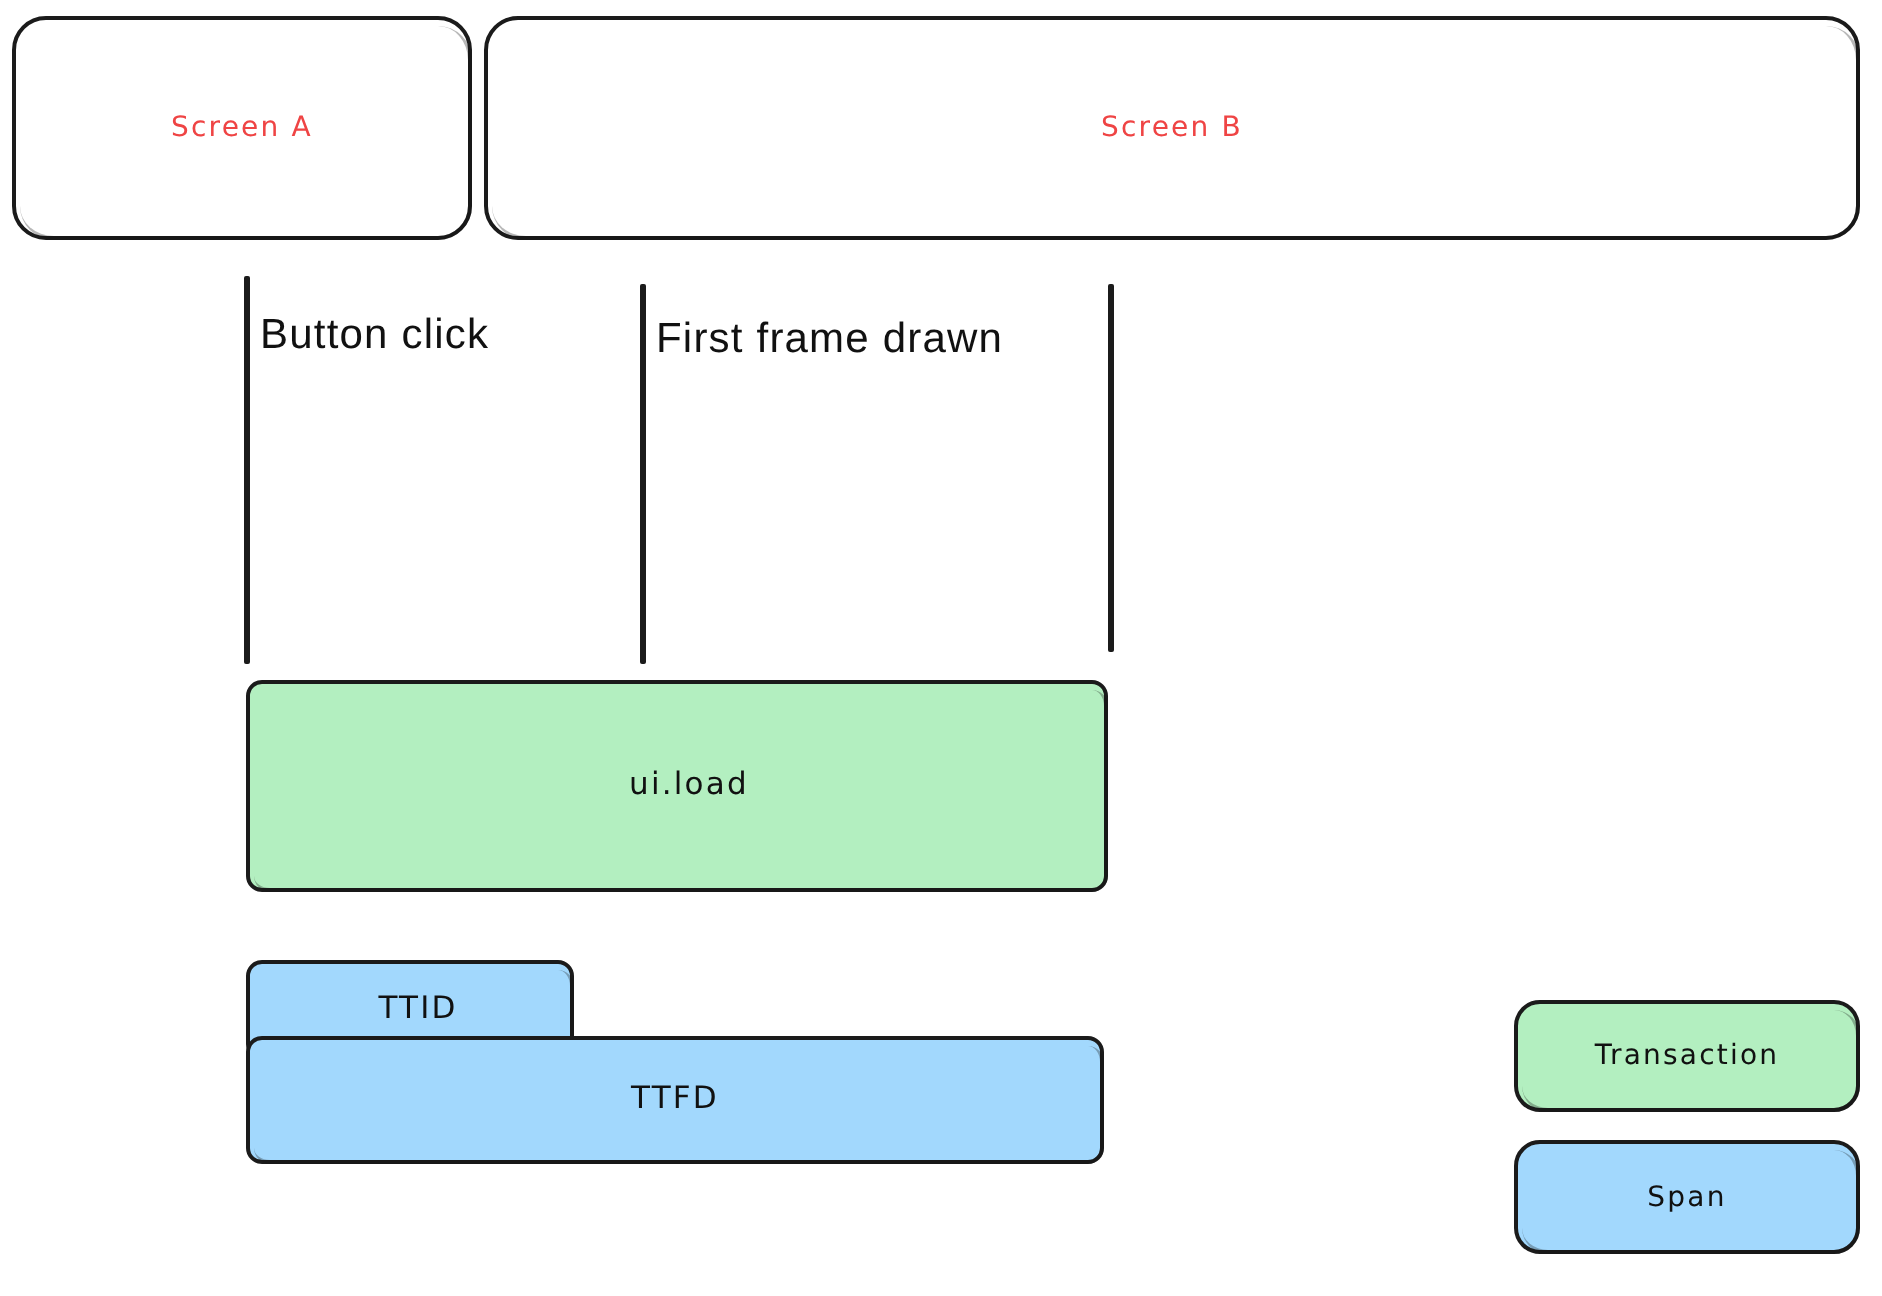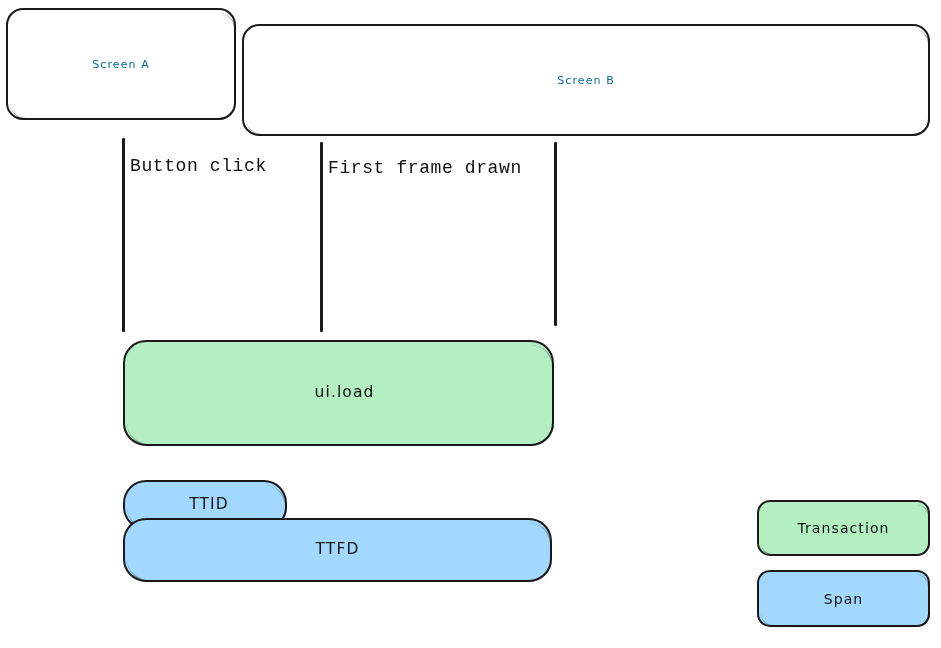--- a/index.html
+++ b/index.html
@@ -28,56 +28,56 @@
     position: absolute;
     box-sizing: border-box;
     border: 2.4px solid #1b1b1b;
     border-radius: 17px;
     background: #ffffff;
     display: flex;
     align-items: center;
     justify-content: center;
   }
   .sketch-box.tight { border-radius: 13px; }
-  .sketch-box.bar   { border-radius: 23px; padding-left: 20px; }
+  .sketch-box.bar   { border-radius: 8px; padding-left: 20px; }
 
   
   .sketch-box::after {
     content: "";
     position: absolute;
     left: 2px; right: -2px; top: 3px; bottom: -2px;
     border-radius: inherit;
     border-right: 2px solid rgba(20,20,20,0.30);
     border-bottom: 2px solid rgba(20,20,20,0.30);
     pointer-events: none;
   }
 
   .box-label {
     font-family: "DejaVu Sans", sans-serif;
-    font-size: 11px;
+    font-size: 14px;
     letter-spacing: 1.1px;
-    color: #0369a1;
+    color: #ef4444;
     white-space: nowrap;
     line-height: 1;
     position: relative;
     z-index: 2;
   }
 
   
   .tick-line {
     position: absolute;
     width: 2.6px;
     background: #1b1b1b;
     border-radius: 1px;
   }
 
   .tick-label {
     position: absolute;
-    font-family: Liberation Mono, monospace;
-    font-size: 18px;
+    font-family: Liberation Sans, sans-serif;
+    font-size: 21px;
     letter-spacing: 0.6px;
     color: #111111;
     white-space: nowrap;
     line-height: 1;
   }
 
   
   .bar-green { background: #b3efc0; }
   .bar-blue  { background: #a2d8fd; }
 
@@ -106,21 +106,21 @@
 </style>
 </head>
 <body>
 
 <div id="canvas">
 
   <div class="sketch-box" style="left:6px; top:8px; width:230px; height:112px;">
     <span class="box-label">Screen A</span>
   </div>
 
-  <div class="sketch-box" style="left:242px; top:24px; width:688px; height:112px;">
+  <div class="sketch-box" style="left:242px; top:8px; width:688px; height:112px;">
     <span class="box-label">Screen B</span>
   </div>
 
   <div class="tick-line" style="left:122px; top:138px; height:194px;"></div>
   <div class="tick-label" style="left:130px; top:157px;">Button click</div>
 
   <div class="tick-line" style="left:320px; top:142px; height:190px;"></div>
   <div class="tick-label" style="left:328px; top:159px;">First frame drawn</div>
 
   <div class="tick-line" style="left:554px; top:142px; height:184px;"></div>

